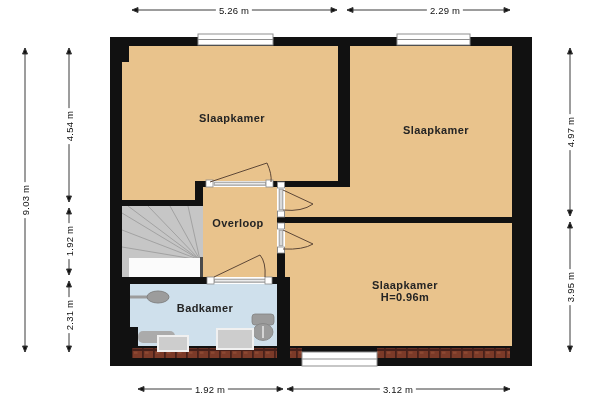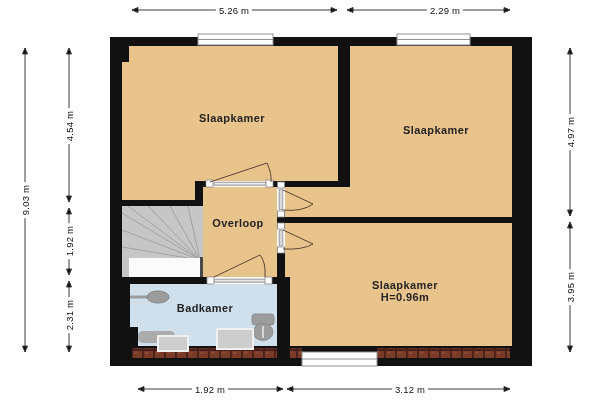--- a/index.html
+++ b/index.html
@@ -209,21 +209,21 @@
 <div class="lbl" style="left:238px;top:223px">Overloop</div>
 <div class="lbl" style="left:205px;top:308px">Badkamer</div>
 <div class="lbl2" style="left:405px;top:291px">
   <div>Slaapkamer</div>
   <div>H=0.96m</div>
 </div>
 
 <div class="dim" style="left:234px;top:10px">5.26 m</div>
 <div class="dim" style="left:445px;top:10px">2.29 m</div>
 <div class="dim" style="left:210px;top:389px">1.92 m</div>
-<div class="dim" style="left:410px;top:389px">3.12 m</div>
+<div class="dim" style="left:398px;top:389px">3.12 m</div>
 <div class="dim vert" style="left:25px;top:200px">9.03 m</div>
 <div class="dim vert" style="left:69px;top:126px">4.54 m</div>
 <div class="dim vert" style="left:69px;top:241px">1.92 m</div>
 <div class="dim vert" style="left:69px;top:315px">2.31 m</div>
 <div class="dim vert" style="left:570px;top:132px">4.97 m</div>
 <div class="dim vert" style="left:570px;top:287px">3.95 m</div>
 
 </div>
 
 </body></html>

